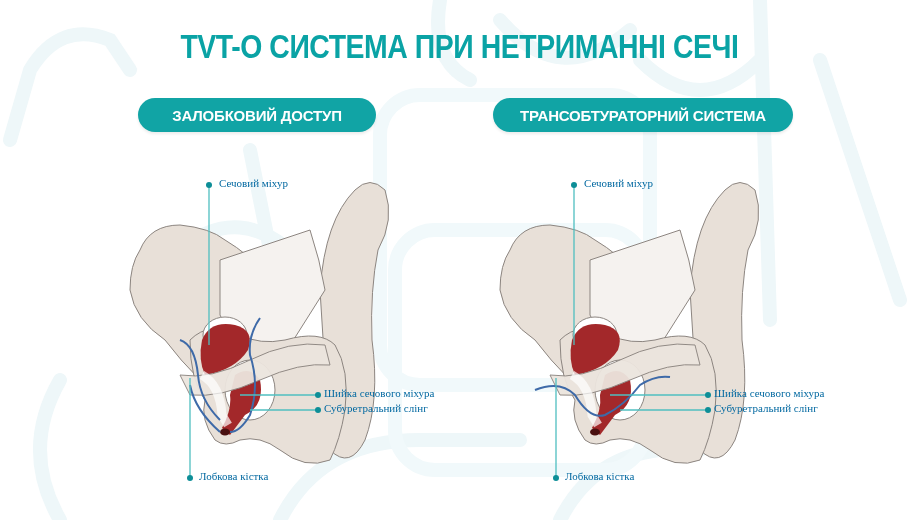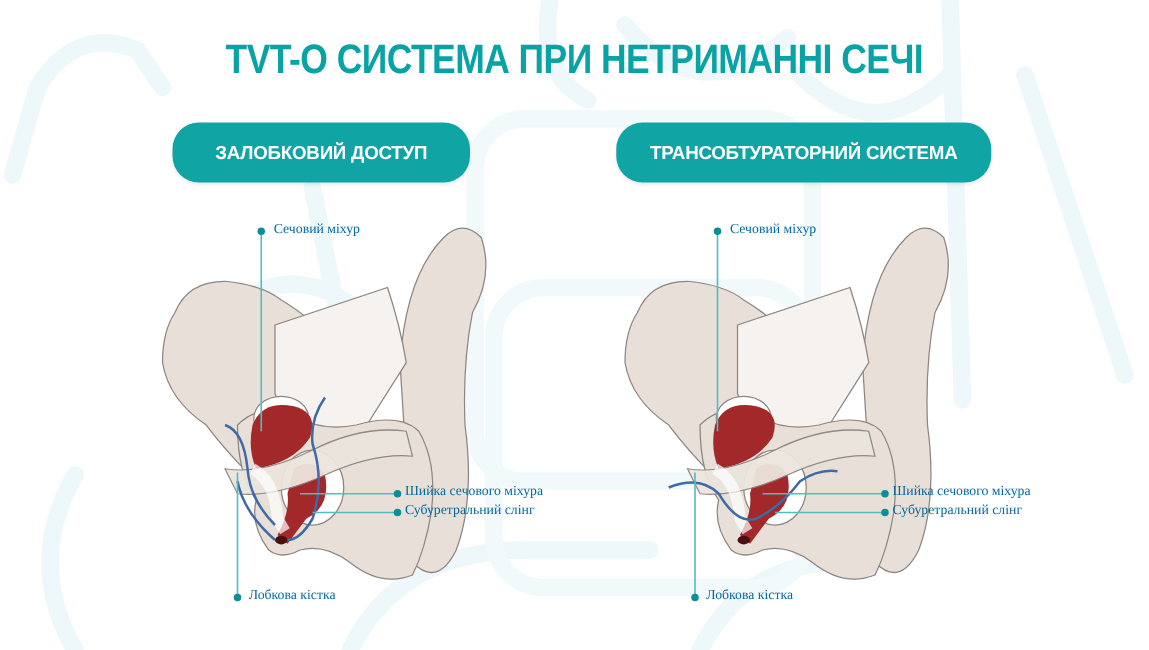--- a/index.html
+++ b/index.html
@@ -9,21 +9,21 @@
     font-family:"Liberation Sans", sans-serif;
   }
   .bg-deco { position:absolute; left:0; top:0; width:919px; height:520px; }
   .title {
     position:absolute; left:0; top:28px; width:919px; text-align:center;
     font-family:"Liberation Sans", sans-serif; font-weight:700;
     font-size:33px; letter-spacing:-0.5px; color:#0aa3a5;
     transform:scaleX(0.86); transform-origin:center;
   }
   .pill {
-    position:absolute; height:48px; border-radius:21px;
+    position:absolute; height:34px; border-radius:21px;
     background:#11a4a5; color:#ffffff;
     display:flex; align-items:center; justify-content:center;
     font-weight:700; font-size:15px; letter-spacing:-0.2px;
     box-shadow:0 2px 3px rgba(0,0,0,0.08);
   }
   .pill.left { left:138px; top:98px; width:238px; }
   .pill.right { left:493px; top:98px; width:300px; }
   .diagram { position:absolute; }
   .diagram.left { left:110px; top:170px; width:400px; height:330px; }
   .diagram.right { left:480px; top:170px; width:420px; height:330px; }

